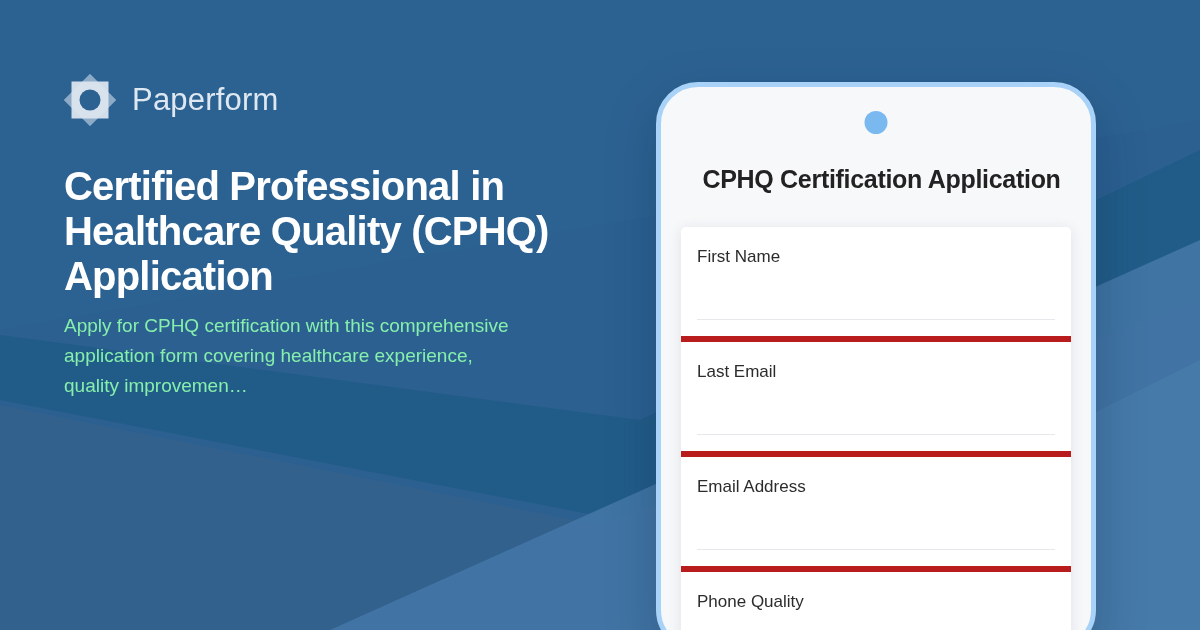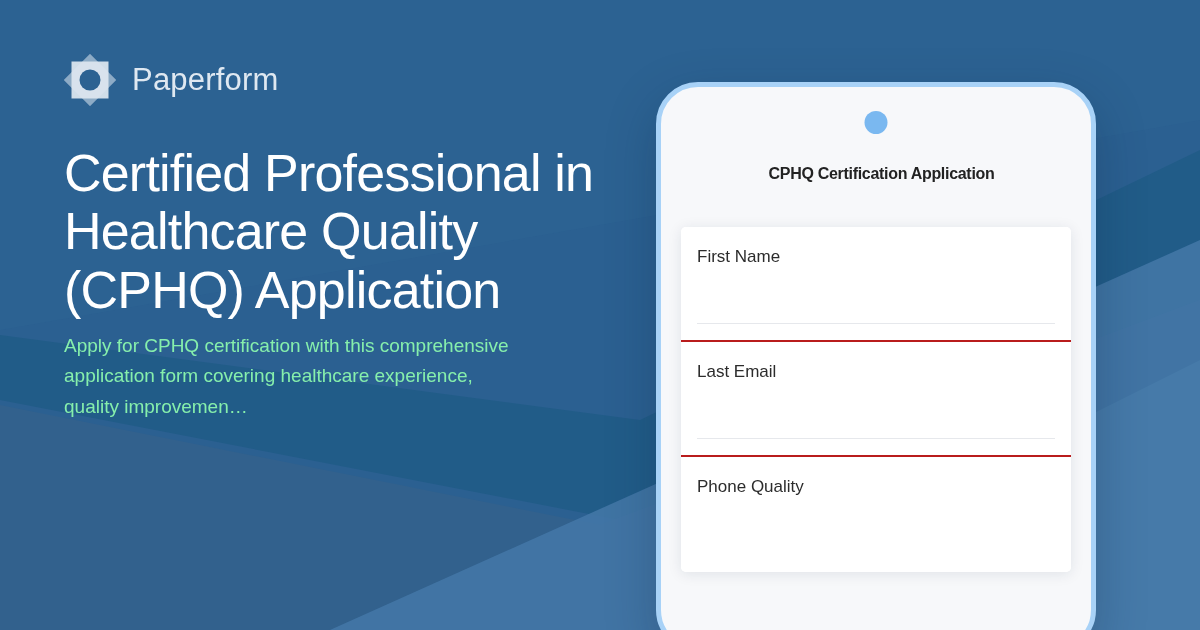--- a/index.html
+++ b/index.html
@@ -37,23 +37,23 @@
   .brand-mark { width:52px; height:52px; flex:0 0 52px; display:block; }
   .brand-name {
     font-size:31px;
     font-weight:300;
     letter-spacing:0.2px;
     color:#dfe8f1;
     white-space:nowrap;
   }
 
   .headline {
-    font-size:52px;
+    font-size:40px;
     line-height:1.12;
-    font-weight:400;
+    font-weight:700;
     letter-spacing:-0.8px;
     color:#ffffff;
     margin-bottom:12px;
     max-width:540px;
   }
 
   .subhead {
     font-size:19px;
     line-height:1.6;
     font-weight:400;
@@ -82,21 +82,21 @@
     transform:translateX(-50%);
     width:23px; height:23px;
     border-radius:50%;
     background:#7ab8f0;
   }
 
   .phone-title {
     position:absolute;
     left:0; right:0; top:78px;
     text-align:center;
-    font-size:16px;
+    font-size:25px;
     font-weight:700;
     letter-spacing:-0.3px;
     color:#222222;
     padding:0 14px;
     margin-left:11px;
   }
 
   .form-stack {
     position:absolute;
     left:20px; right:20px; top:140px;
@@ -104,21 +104,21 @@
     border-radius:5px;
     box-shadow:0 2px 14px rgba(20,40,70,0.10);
     overflow:hidden;
   }
 
   .form-field {
     position:relative;
     height:115px;
     padding:20px 16px 0 16px;
     background:#ffffff;
-    border-bottom:2px solid #b91c1c;
+    border-bottom:6px solid #b91c1c;
   }
   .form-field:last-child { border-bottom:none; }
 
   .field-label {
     font-size:17px;
     font-weight:400;
     color:#2c2c2c;
     line-height:1.2;
   }
 
@@ -180,20 +180,24 @@
       <div class="form-field">
         <div class="field-label">First Name</div>
         <div class="field-input"></div>
       </div>
 
       <div class="form-field">
         <div class="field-label">Last Email</div>
         <div class="field-input"></div>
       </div>
 
+      <div class="form-field">
+        <div class="field-label">Email Address</div>
+        <div class="field-input"></div>
+      </div>
 
       <div class="form-field">
         <div class="field-label">Phone Quality</div>
 
       </div>
 
     </div>
   </div>
 
 </div>

